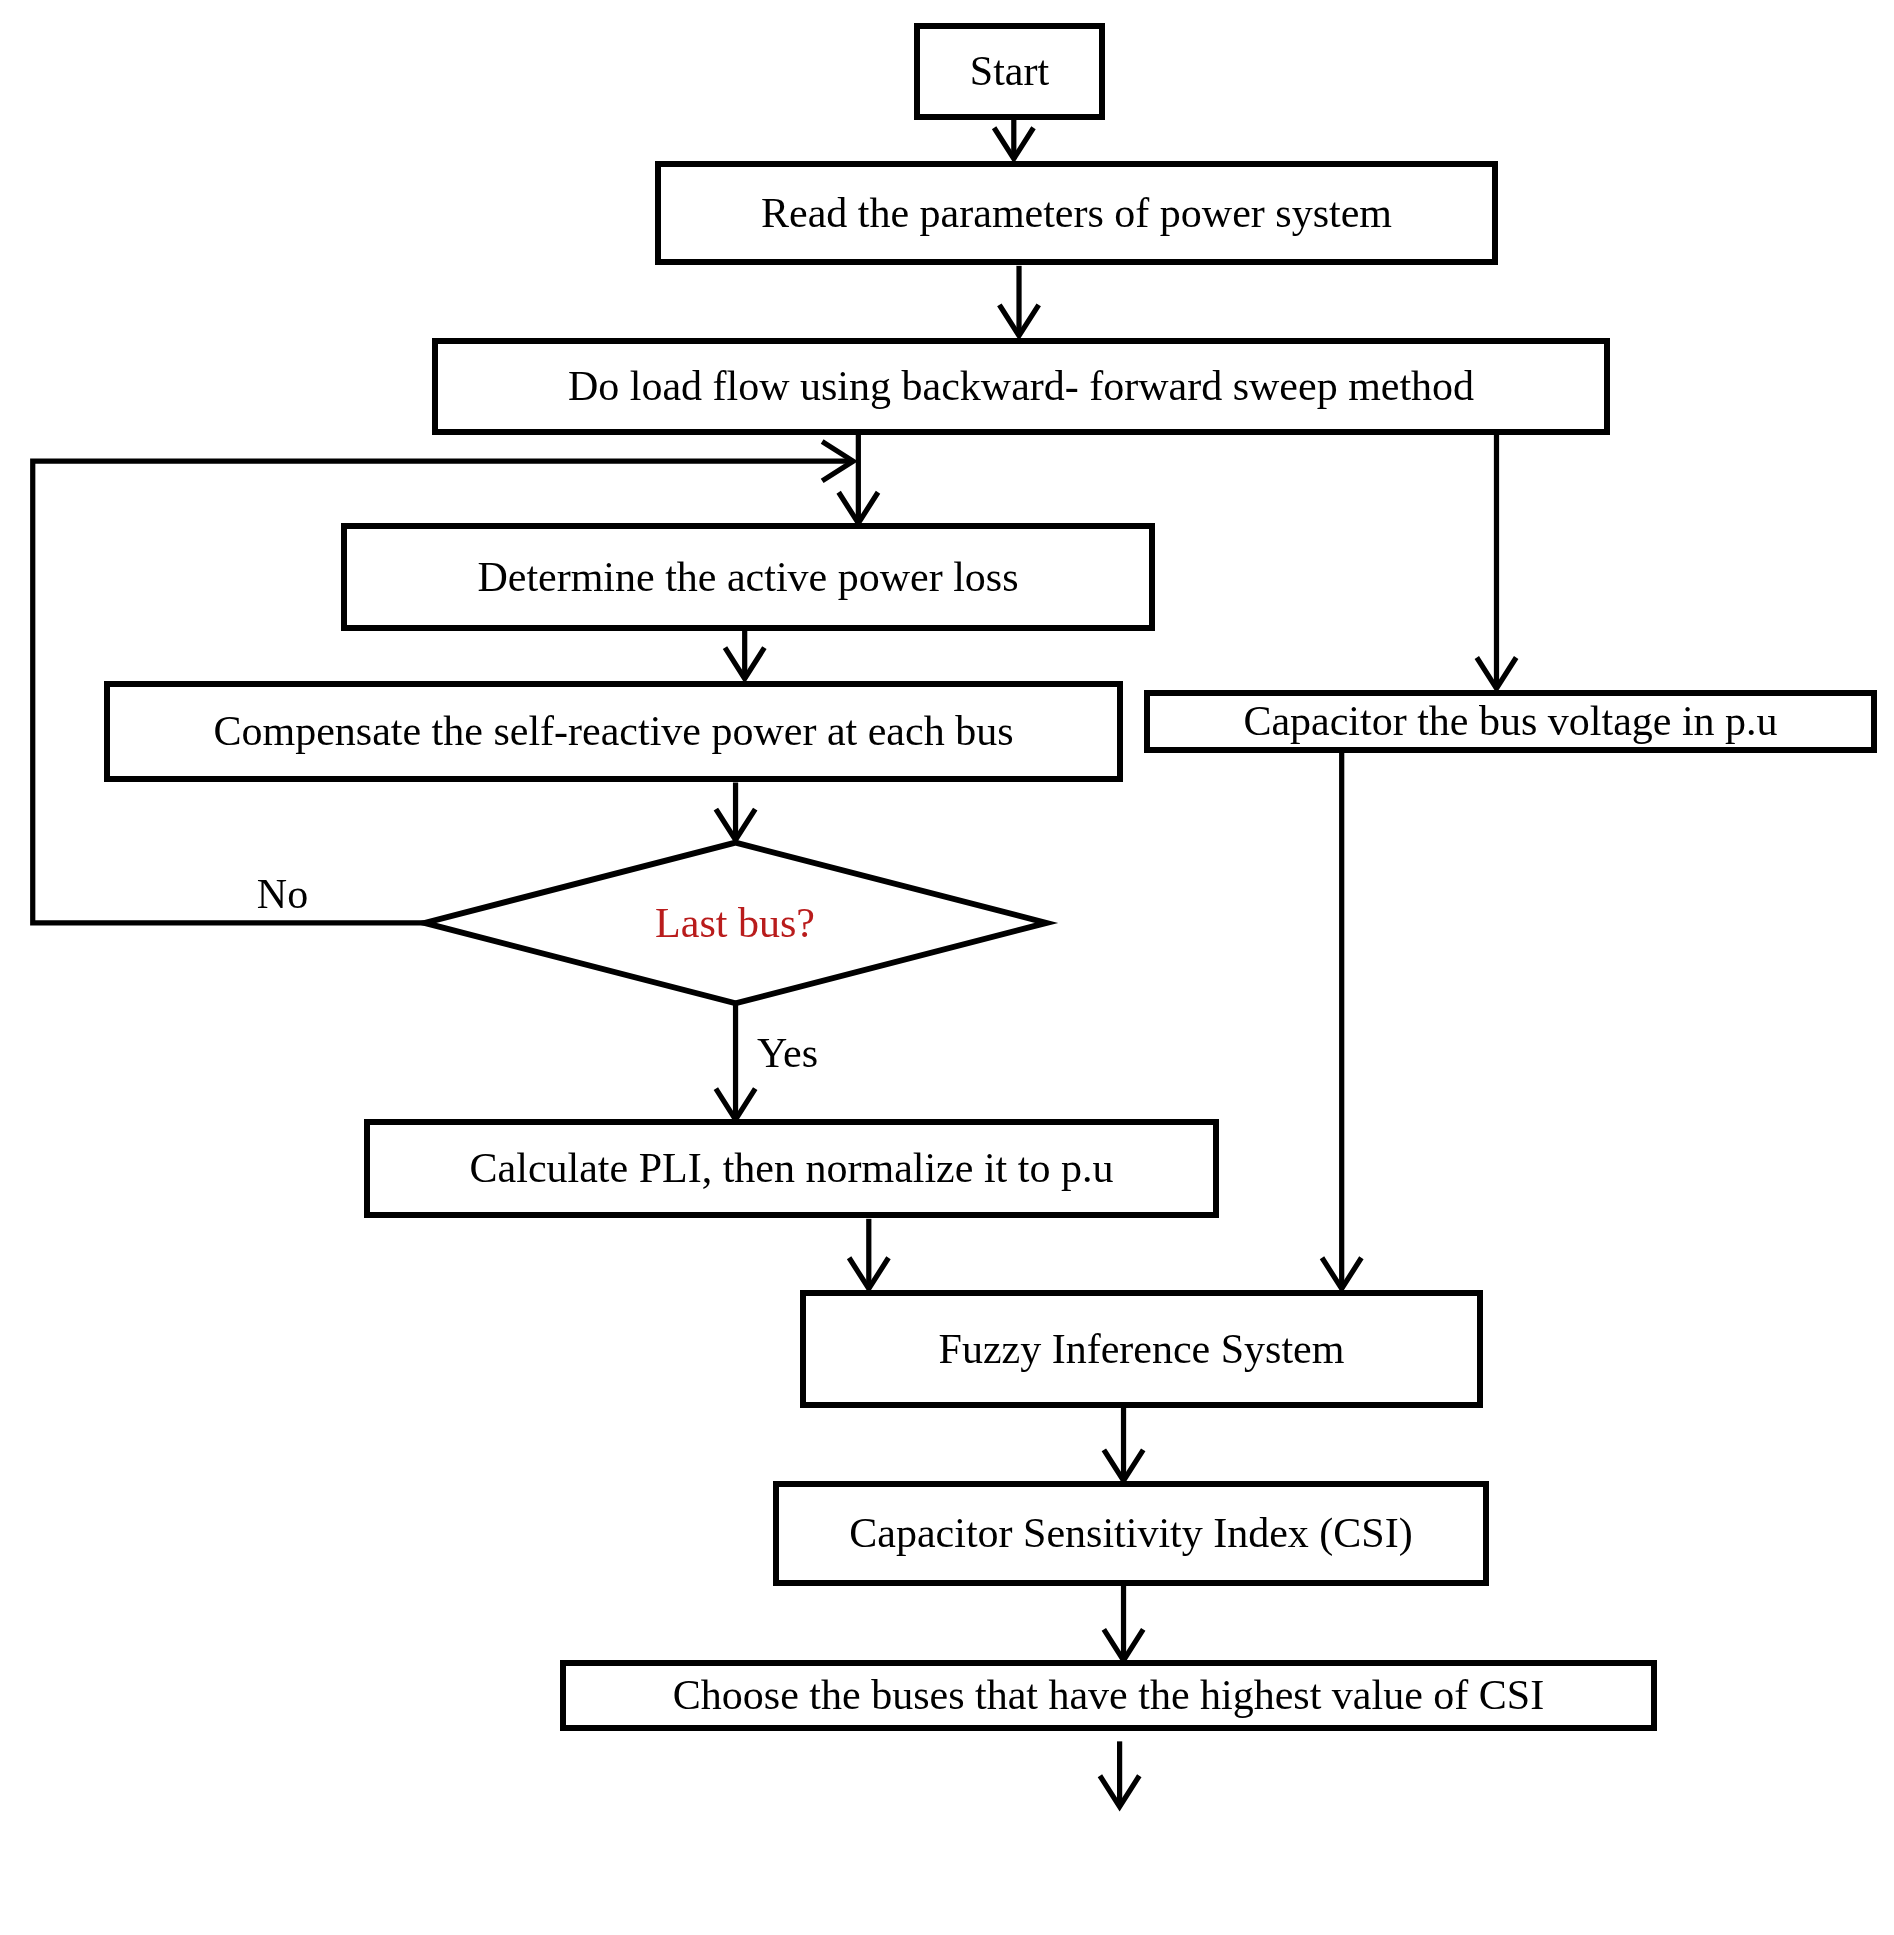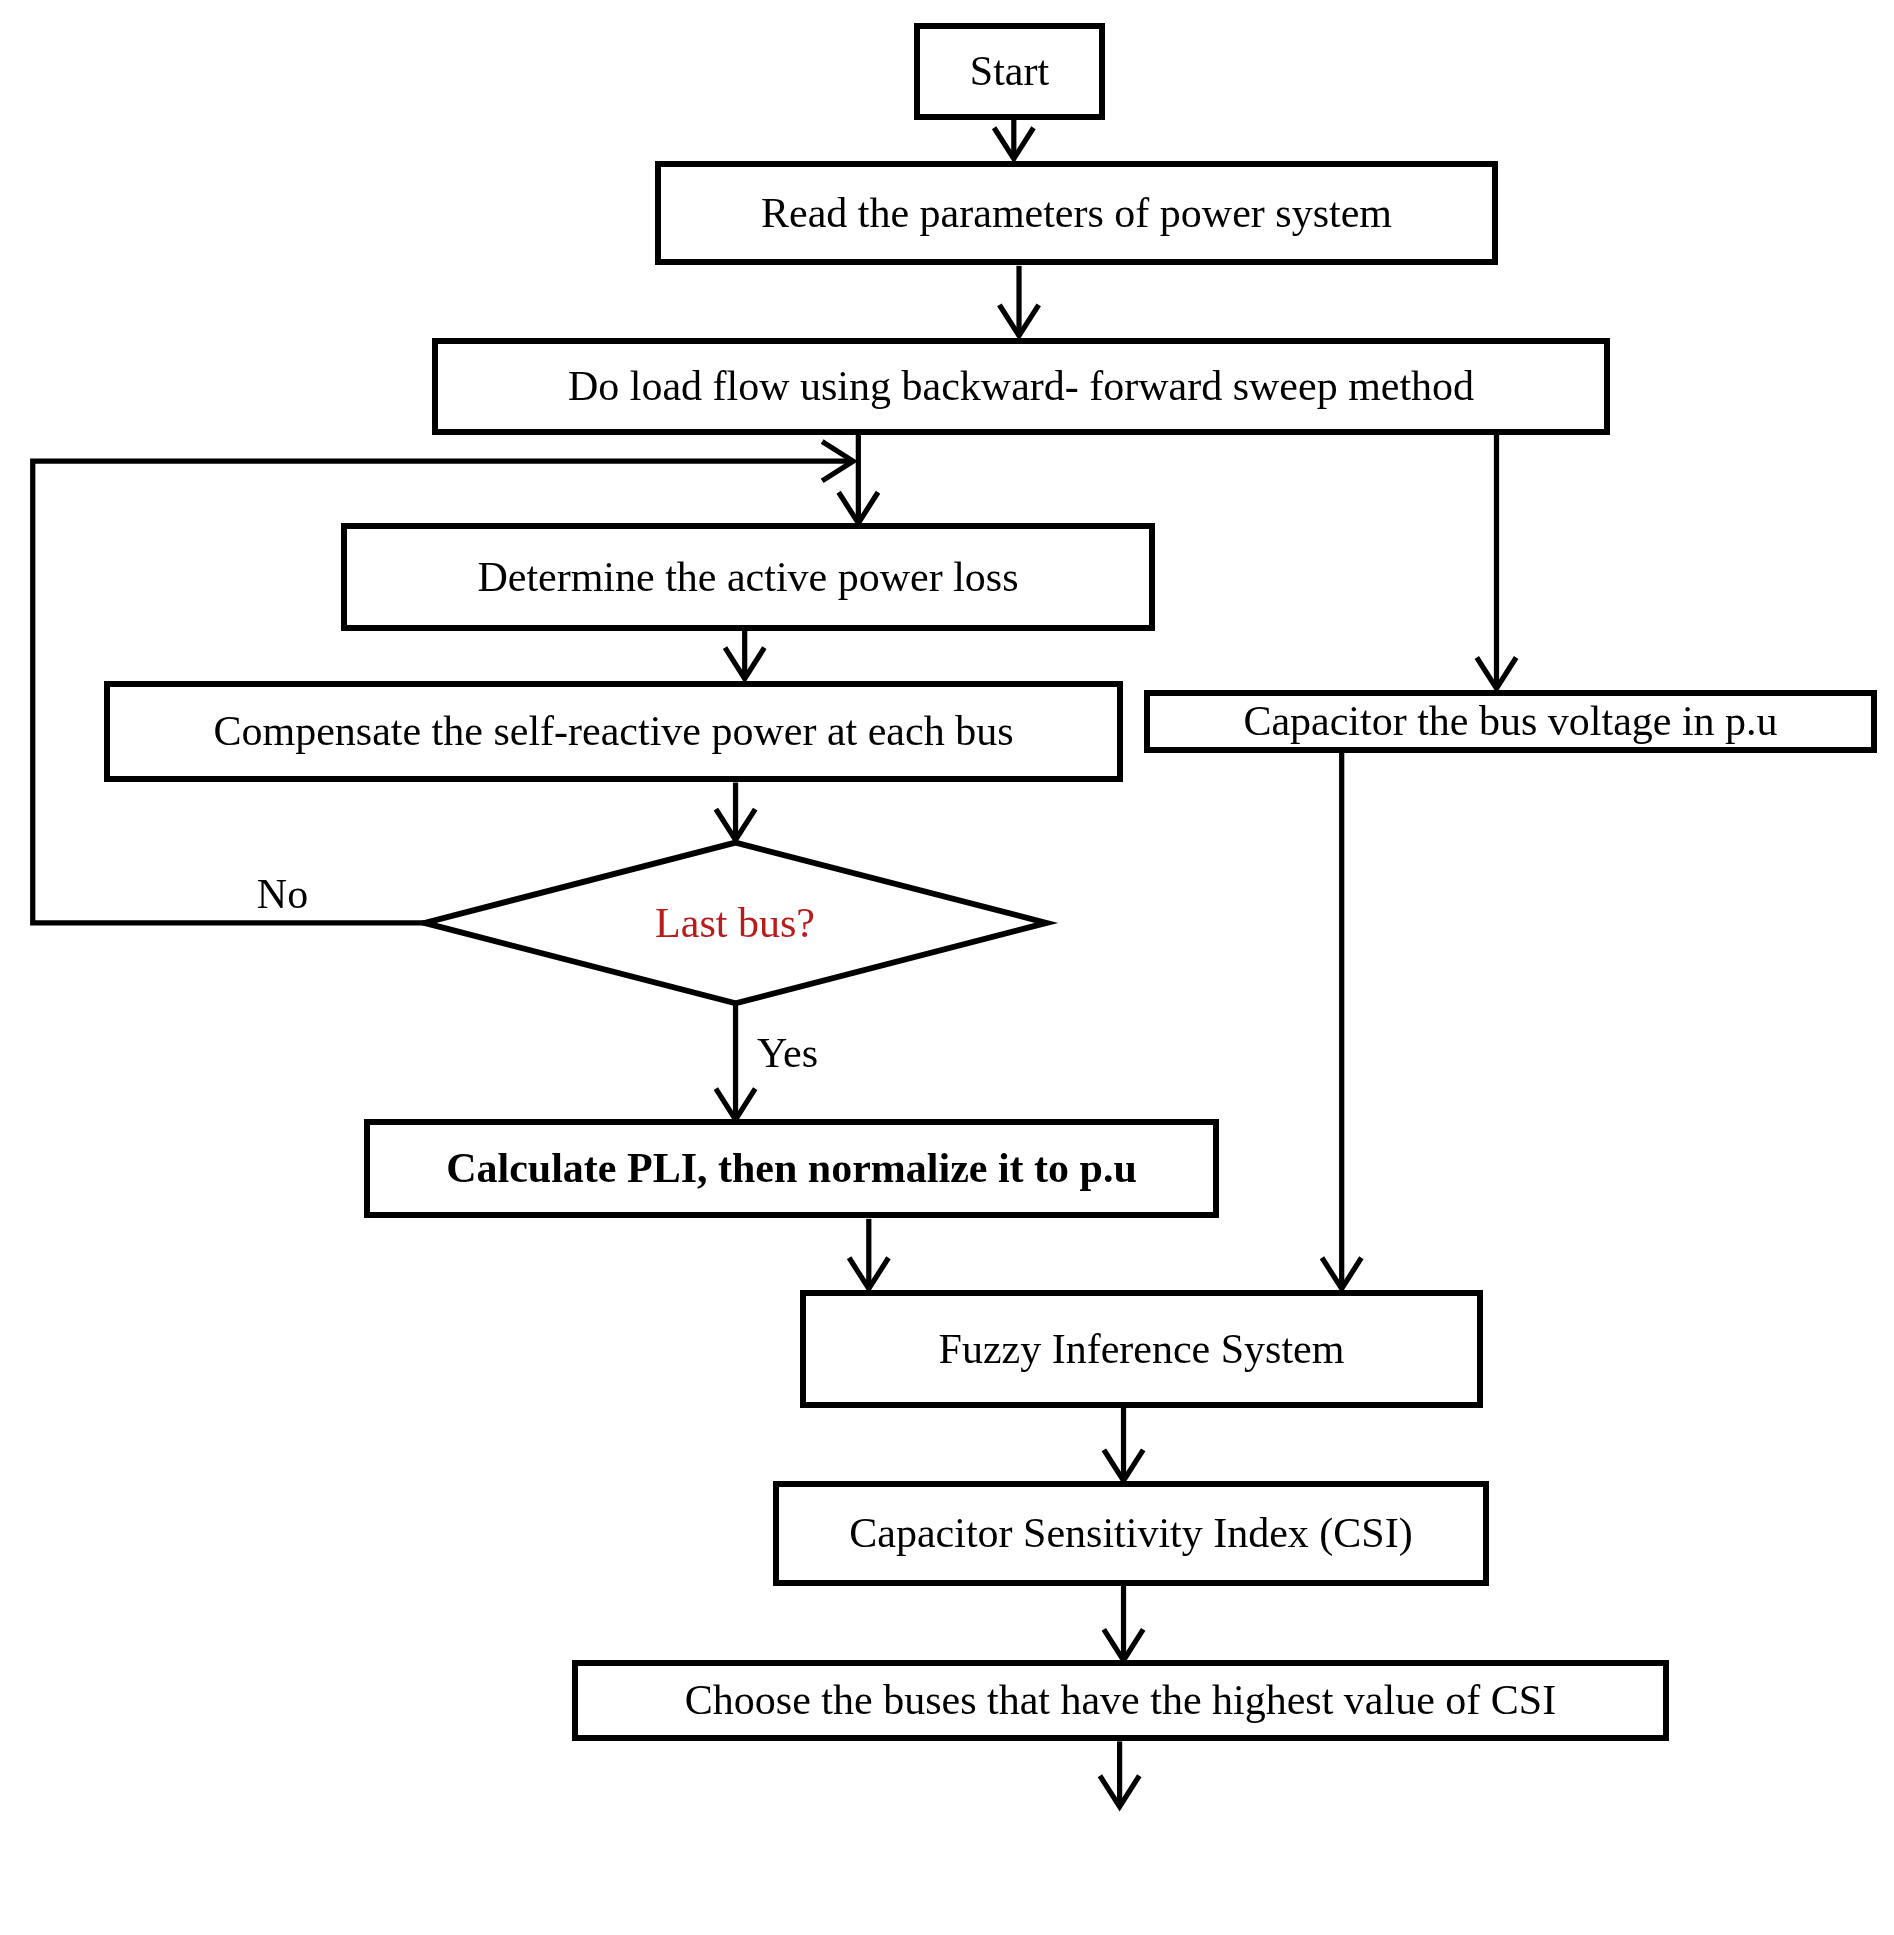--- a/index.html
+++ b/index.html
@@ -155,27 +155,27 @@
   <div class="node" style="left:655px; top:161px; width:843px; height:104px;">Read the parameters of power system</div>
 
   <div class="node" style="left:432px;  top:338px; width:1178px; height:97px;">Do load flow using backward- forward sweep method</div>
 
   <div class="node" style="left:341px;  top:523px; width:814px; height:108px;">Determine the active power loss</div>
 
   <div class="node" style="left:104px;  top:681px; width:1019px; height:101px;">Compensate the self-reactive power at each bus</div>
 
   <div class="node" style="left:1144px; top:690px; width:733px; height:63px;">Capacitor the bus voltage in p.u</div>
 
-  <div class="node" style="left:364px;  top:1119px; width:855px; height:99px;font-weight:bold;">Calculate PLI, then normalize it to p.u</div>
+  <div class="node" style="left:364px;  top:1119px; width:855px; height:99px;">Calculate PLI, then normalize it to p.u</div>
 
   <div class="node" style="left:800px; top:1290px; width:683px; height:118px;">Fuzzy Inference System</div>
 
   <div class="node" style="left:773px; top:1481px; width:716px; height:105px;">Capacitor Sensitivity Index (CSI)</div>
 
-  <div class="node" style="left:572px;  top:1660px; width:1097px; height:81px;">Choose the buses that have the highest value of CSI</div>
+  <div class="node" style="left:560px;  top:1660px; width:1097px; height:71px;">Choose the buses that have the highest value of CSI</div>
 
 
   <div class="diamond-label" style="left:539px; top:890px; width:392px; height:65px;">Last bus?</div>
 
   <div class="floating-label" style="left:217px; top:868px; width:131px; height:52px;">No</div>
 
   <div class="floating-label" style="left:722px; top:1027px; width:131px; height:52px;">Yes</div>
 
 </div>
 

